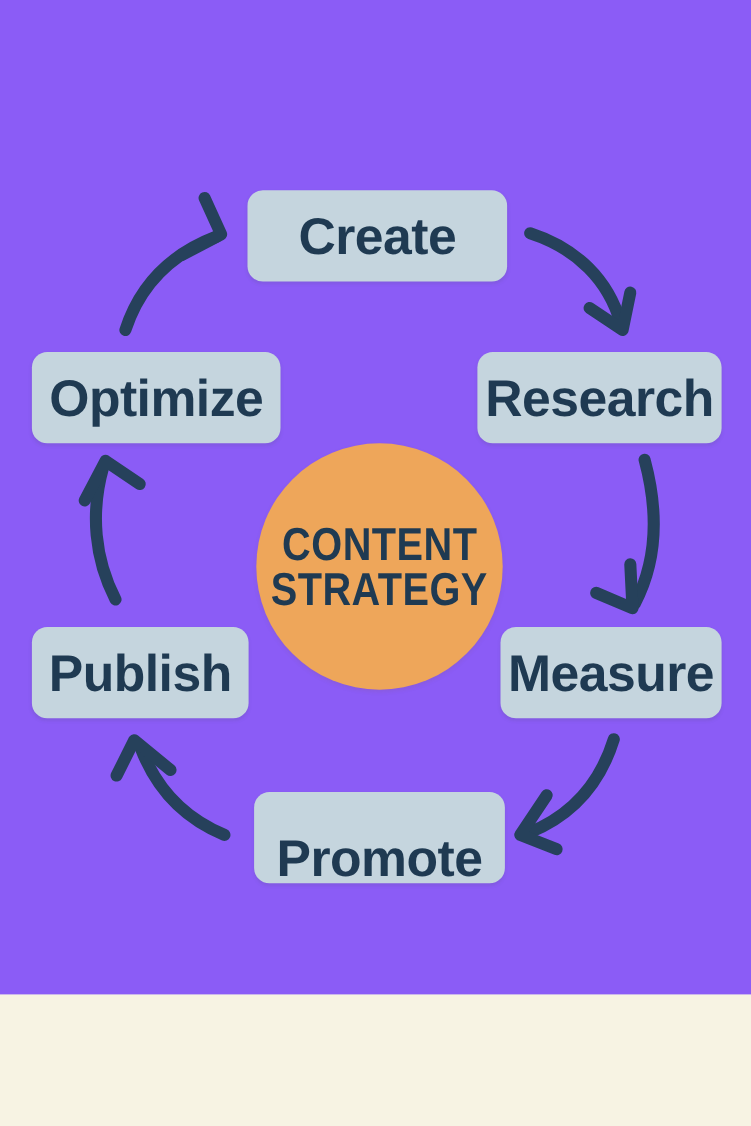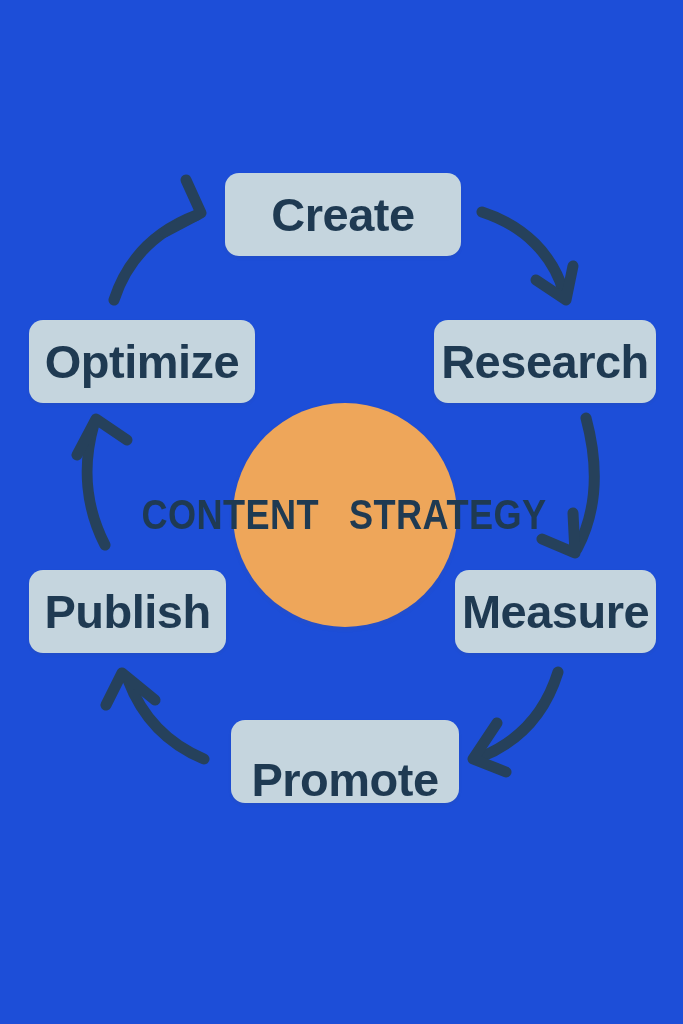--- a/index.html
+++ b/index.html
@@ -9,22 +9,22 @@
   body {
     width: 683px;
     height: 1024px;
     background: #F7F3E3;
     font-family: "Liberation Sans", sans-serif;
     overflow: hidden;
   }
   #canvas {
     position: relative;
     width: 683px;
-    height: 1024px;
-    background: #1d4ed8;
+    height: 904px;
+    background: #8b5cf6;
   }
   #arrow-layer {
     position: absolute;
     left: 0;
     top: 0;
     width: 683px;
     height: 1024px;
     pointer-events: none;
   }
   .node {
@@ -54,21 +54,21 @@
 
   #hub {
     position: absolute;
     left: 233px;
     top: 403px;
     width: 224px;
     height: 224px;
     border-radius: 50%;
     background: #EEA65A;
     display: flex;
-    flex-direction: row;
+    flex-direction: column;
     align-items: center;
     justify-content: center;
     box-shadow: 0 2px 4px rgba(120,90,50,0.12);
   }
   .hub-line {
     color: #1F3A52;
     font-weight: bold;
     font-size: 42px;
     line-height: 0.98;
     letter-spacing: 0.5px;

